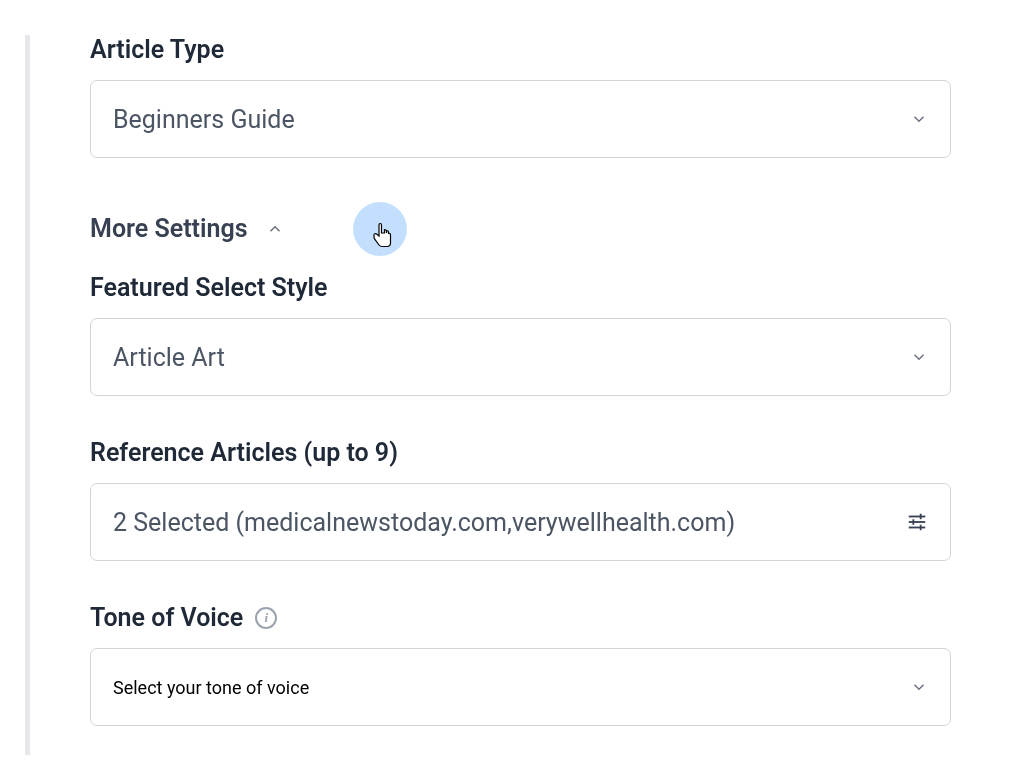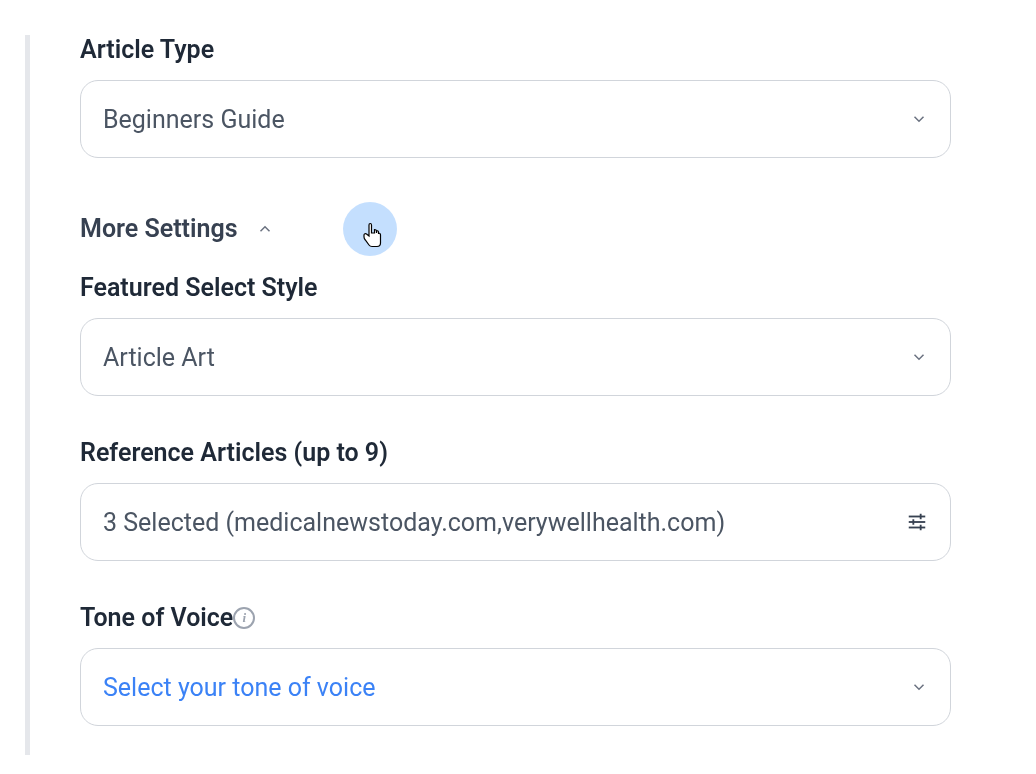--- a/index.html
+++ b/index.html
@@ -17,48 +17,48 @@
     .left-border {
       position: absolute;
       left: 25px;
       top: 35px;
       width: 5px;
       height: 720px;
       background: #e5e7eb;
     }
     .content {
       position: absolute;
-      left: 80px;
+      left: 90px;
       top: 35px;
       right: 85px;
     }
     .field-label {
       font-size: 25px;
       font-weight: 600;
       color: #1f2937;
       margin-bottom: 16px;
     }
     .field-box {
       border: 1px solid #d1d5db;
-      border-radius: 18px;
+      border-radius: 7px;
       height: 78px;
       display: flex;
       align-items: center;
       padding: 0 22px;
       justify-content: space-between;
       background: #ffffff;
     }
     .field-value {
       font-size: 25px;
       color: #4b5563;
       font-weight: 400;
     }
     .field-placeholder {
-      font-size: 25px;
-      color: #3b82f6;
+      font-size: 18px;
+      color: #000000;
       font-weight: 400;
     }
     .chevron {
       width: 18px;
       height: 18px;
       flex-shrink: 0;
     }
     .chevron-down {
       stroke: #6b7280;
       stroke-width: 2;
@@ -106,20 +106,21 @@
       margin-left: 12px;
       display: flex;
       align-items: center;
     }
     .field-group {
       margin-bottom: 42px;
     }
     .label-with-info {
       display: flex;
       align-items: center;
+      gap: 12px;
     }
     .info-icon {
       width: 22px;
       height: 22px;
       border-radius: 50%;
       border: 2px solid #9ca3af;
       display: inline-flex;
       align-items: center;
       justify-content: center;
       font-size: 13px;
@@ -175,21 +176,21 @@
       <span class="field-value">Article Art</span>
       <svg class="chevron" viewBox="0 0 24 24">
         <polyline class="chevron-down" points="6 9 12 15 18 9"></polyline>
       </svg>
     </div>
   </div>
 
   <div class="field-group">
     <div class="field-label">Reference Articles (up to 9)</div>
     <div class="field-box">
-      <span class="field-value">3 Selected (medicalnewstoday.com,verywellhealth.com)</span>
+      <span class="field-value">2 Selected (medicalnewstoday.com,verywellhealth.com)</span>
       <svg class="sliders-icon" viewBox="0 0 24 24">
         <g class="sliders-stroke">
           <line x1="3" y1="6" x2="21" y2="6"></line>
           <line x1="3" y1="12" x2="21" y2="12"></line>
           <line x1="3" y1="18" x2="21" y2="18"></line>
           <line x1="16" y1="3" x2="16" y2="9"></line>
           <line x1="8" y1="9" x2="8" y2="15"></line>
           <line x1="16" y1="15" x2="16" y2="21"></line>
         </g>
       </svg>

